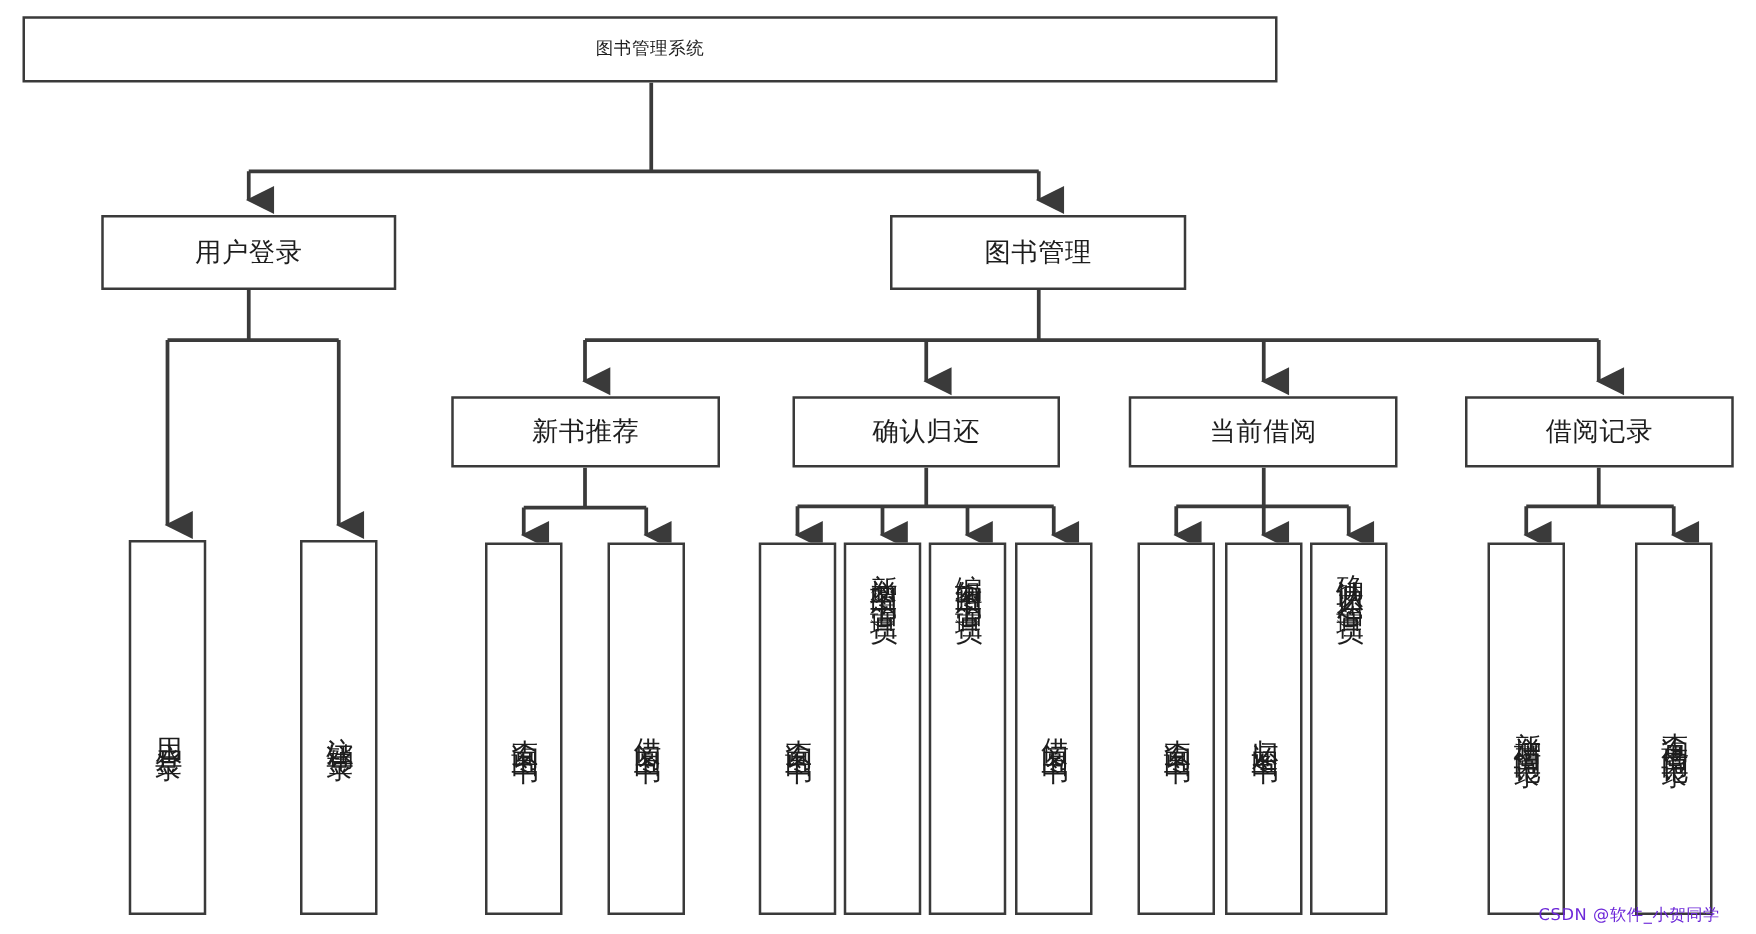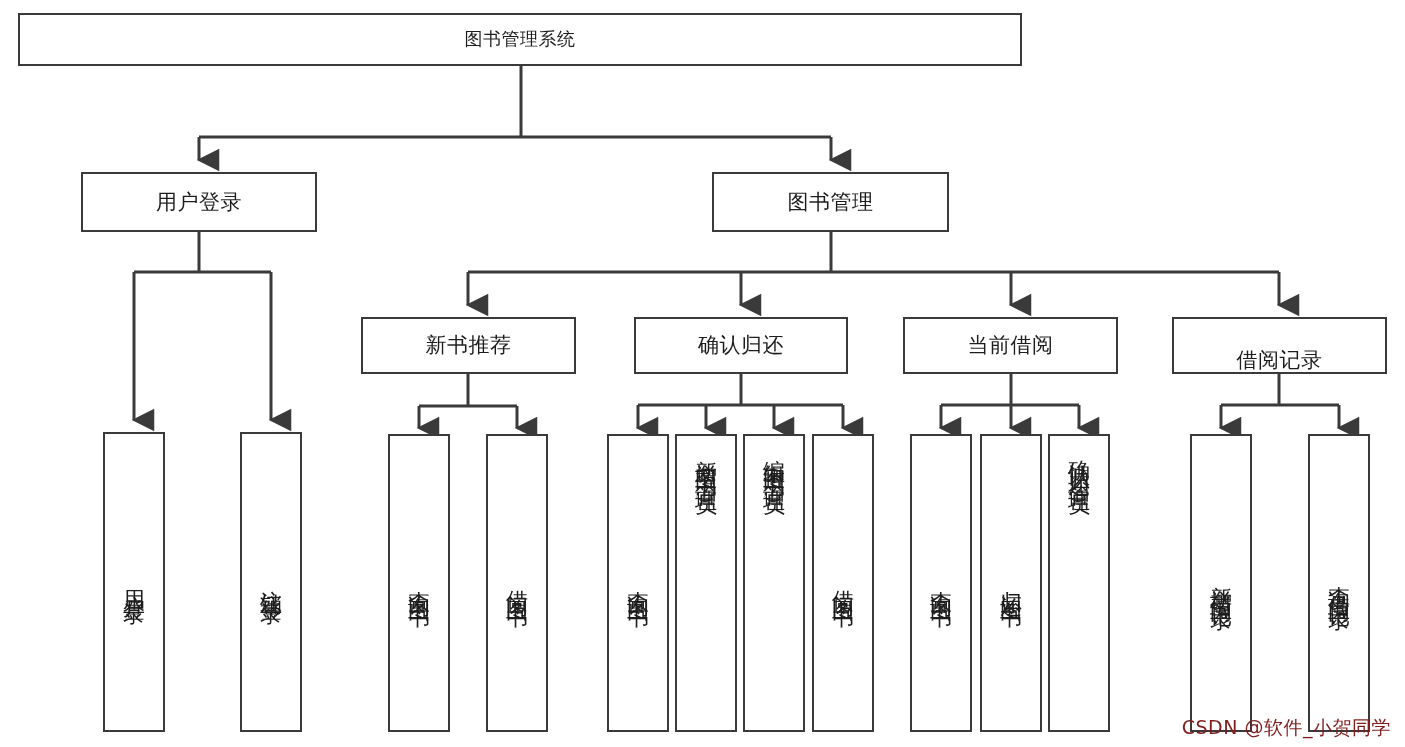--- a/index.html
+++ b/index.html
@@ -34,45 +34,45 @@
     align-items: center;
     justify-content: center;
     color: #1d1d1d;
   }
   .node .label {
     font-size: 21px;
     line-height: 1.15;
     letter-spacing: 0.5px;
     white-space: nowrap;
   }
-  .node.root .label { font-size: 18px; }
+  .node.root .label { font-size: 14px; }
   .node.level2 .label { font-size: 21px; }
   .node.leaf {
     align-items: flex-start;
     justify-content: center;
     padding-top: 6px;
   }
   .node.leaf .label {
     writing-mode: vertical-rl;
     text-orientation: upright;
     font-size: 22px;
     letter-spacing: 5px;
     line-height: 1;
     white-space: nowrap;
   }
   .node.leaf.mid {
     align-items: center;
     padding-top: 0;
   }
   .watermark {
     position: absolute;
-    right: 14px;
+    right: 29px;
     bottom: 6px;
-    font-size: 19px;
-    color: #7f1d1d;
+    font-size: 13px;
+    color: #6d28d9;
     letter-spacing: 0.5px;
     white-space: nowrap;
   }
 </style>
 </head>
 <body>
 
 <div id="diagram-root">
 
   <svg class="connectors" viewBox="0 0 1405 747" xmlns="http://www.w3.org/2000/svg">
@@ -142,21 +142,21 @@
   </div>
 
   <div class="node level2" style="left:634px; top:317px; width:214px; height:57px;">
     <span class="label">确认归还</span>
   </div>
 
   <div class="node level2" style="left:903px; top:317px; width:215px; height:57px;align-items:center;">
     <span class="label">当前借阅</span>
   </div>
 
-  <div class="node level2" style="left:1172px; top:317px; width:215px; height:57px;align-items:flex-end;">
+  <div class="node level2" style="left:1172px; top:317px; width:215px; height:57px;">
     <span class="label">借阅记录</span>
   </div>
 
   <div class="node leaf mid" style="left:103px; top:432px; width:62px; height:300px;">
     <span class="label">用户登录</span>
   </div>
 
   <div class="node leaf mid" style="left:240px; top:432px; width:62px; height:300px;">
     <span class="label">注销登录</span>
   </div>

